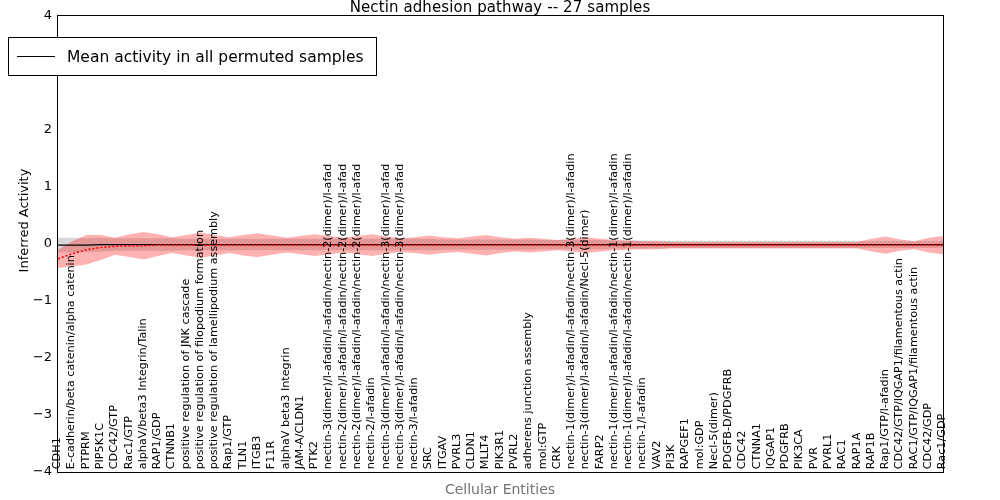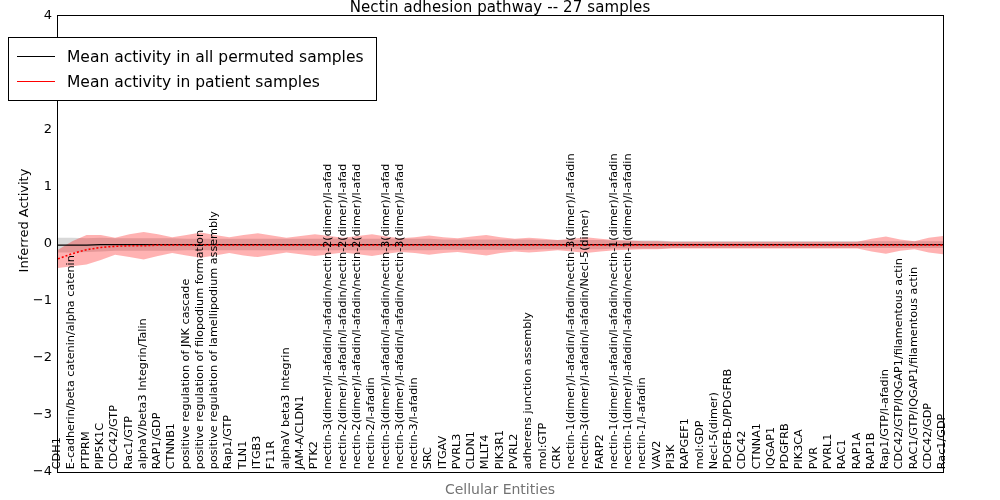--- a/index.html
+++ b/index.html
@@ -188,19 +188,15 @@
       <div class="xlab" style="left: 918.652px; top: 458px;">RAC1/GTP/IQGAP1/filamentous actin</div>
       <div class="xlab" style="left: 932.926px; top: 458px;">CDC42/GDP</div>
       <div class="xlab" style="left: 947.2px; top: 458px;">Rac1/GDP</div>
     </div>
 
   <div id="legend">
     <div class="legrow">
       <span class="legline"></span>
       <span class="legtxt">Mean activity in all permuted samples</span>
     </div>
-    <div class="legrow">
-      <span class="legline red"></span>
-      <span class="legtxt">Mean activity in patient samples</span>
-    </div>
   </div>
 
 </div>
 
 </body></html>

